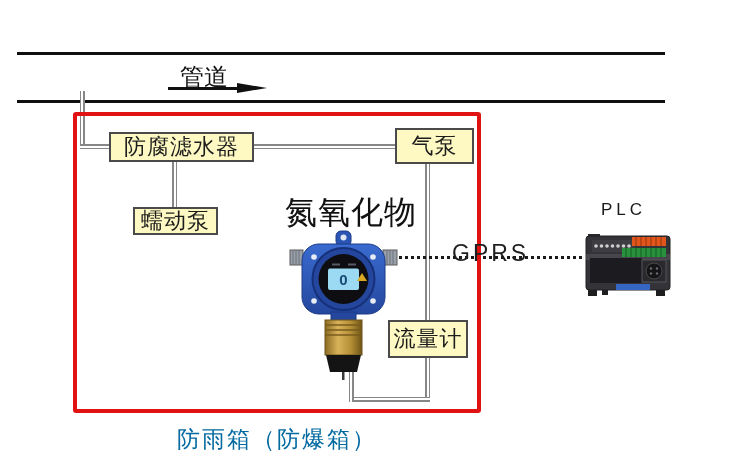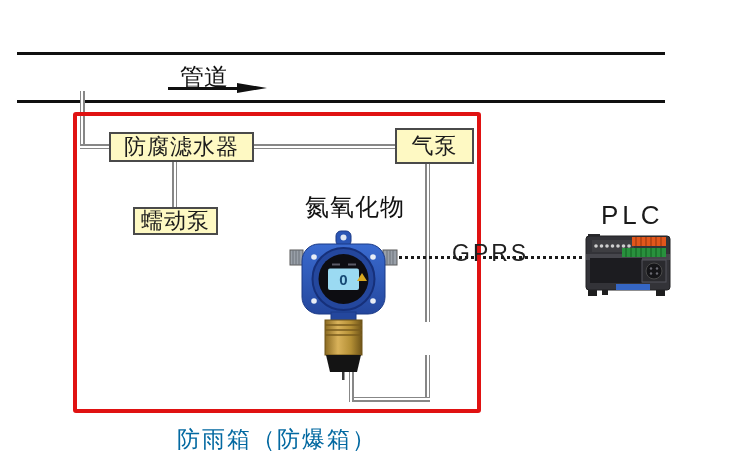--- a/index.html
+++ b/index.html
@@ -21,23 +21,23 @@
     color:#1c1c1c;z-index:2;font-family:"Liberation Sans",sans-serif;}
   
   #enclosure{position:absolute;box-sizing:border-box;left:73px;top:92px;width:408px;height:301px;
     border:4px solid #e01212;border-radius:3px;z-index:4;}
   .lbl{position:absolute;white-space:nowrap;z-index:5;}
   #pipe-label{left:168px;top:41px;width:72px;text-align:center;font-size:24px;
     font-family:"Liberation Serif",serif;}
   #arrow-shaft{left:168px;top:67px;width:70px;height:2.5px;background:#101010;}
   #arrow-head{left:237px;top:63px;width:0;height:0;border-left:30px solid #101010;
     border-top:5.5px solid transparent;border-bottom:5.5px solid transparent;}
-  #detector-label{left:305px;top:171px;font-size:24px;font-family:Liberation Sans, sans-serif;letter-spacing:1px;}
+  #detector-label{left:285px;top:171px;font-size:32px;font-family:Liberation Sans, sans-serif;letter-spacing:1px;}
   #gprs-label{left:452px;top:220px;font-size:23px;letter-spacing:3px;color:#1f1f1f;}
-  #plc-label{left:601px;top:180px;font-size:26px;letter-spacing:4px;color:#1a1a1a;}
+  #plc-label{left:601px;top:180px;font-size:17px;letter-spacing:4px;color:#1a1a1a;}
   #caption{left:177px;top:404px;font-size:23px;letter-spacing:2px;color:#0369a1;
     font-family:"Liberation Serif",serif;}
   #gprs-line{position:absolute;left:392px;top:236px;width:190px;height:0;
     border-top:3px dotted #1a1a1a;z-index:1;}
   #footer-bar{position:absolute;left:0;top:449px;width:750px;height:11px;background:#ebf1f8;}
   svg{display:block;}
   #detector-svg{position:absolute;left:288px;top:208px;z-index:5;}
   #plc-svg{position:absolute;left:584px;top:212px;z-index:5;}
 </style>
 </head>
@@ -66,20 +66,23 @@
   <div id="enclosure"></div>
 
   <div class="gbox" style="left:109px;top:112px;width:145px;height:30px">
     <span>防腐滤水器</span>
   </div>
   <div class="gbox" style="left:395px;top:108px;width:79px;height:36px">
     <span>气泵</span>
   </div>
   <div class="gbox" style="left:133px;top:187px;width:85px;height:28px">
     <span>蠕动泵</span>
+  </div>
+  <div class="gbox" style="left:388px;top:300px;width:80px;height:38px">
+    <span>流量计</span>
   </div>
 
   <div class="lbl" id="detector-label">氮氧化物</div>
   <svg id="detector-svg" width="112" height="152" viewBox="0 0 112 152">
     <defs>
       <linearGradient id="brassG" x1="0" y1="0" x2="1" y2="0">
         <stop offset="0" stop-color="#8a6a22"></stop>
           <stop offset="0.35" stop-color="#d9b25a"></stop>
         <stop offset="0.7" stop-color="#b48f35"></stop>
           <stop offset="1" stop-color="#6f5418"></stop>

